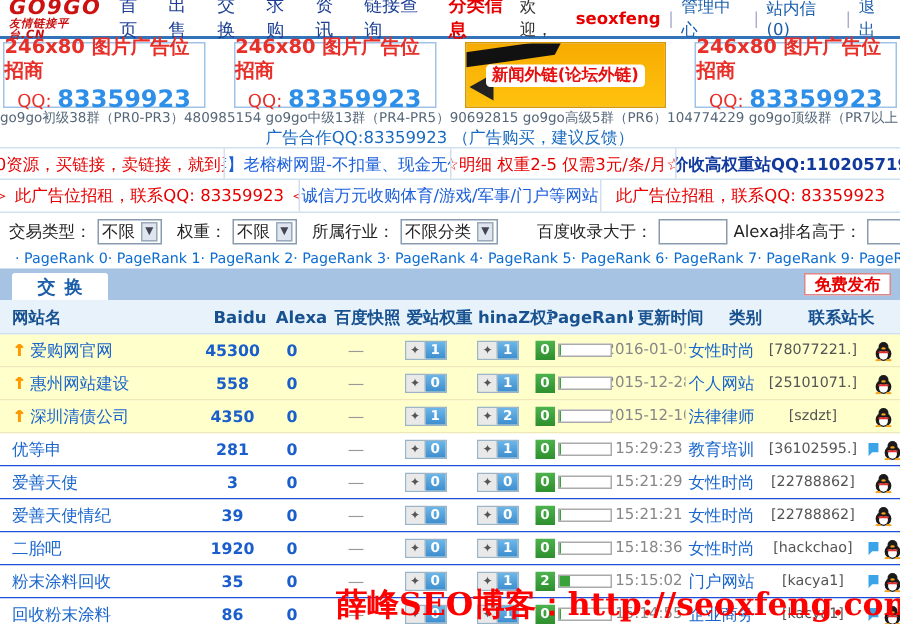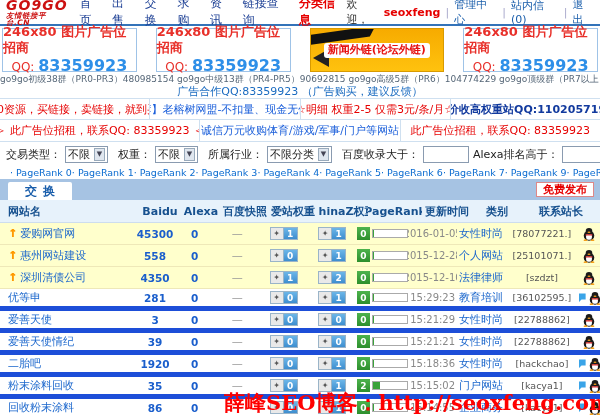--- a/index.html
+++ b/index.html
@@ -54,21 +54,21 @@
   .pr-links { display:flex; justify-content:space-between; padding:1px 10px 2px 10px; height:13px; }
   .pr-links a { color:#0a6bd0; font-size:9.5px; text-decoration:none; cursor:pointer; white-space:nowrap; }
 
   
   .tabbar { background:#a6c3e3; height:21px; display:flex; align-items:flex-end; position:relative; }
   .tab { background:#fff; height:18px; width:64px; margin-left:8px; display:flex; align-items:center; justify-content:center; color:#1a5eab; font-weight:bold; letter-spacing:6px; font-size:12px; padding-left:6px; cursor:pointer; border-radius:2px 2px 0 0; }
   .publish-btn { position:absolute; right:6px; top:3px; background:#fff; border:1px solid #d88; color:#e60000; font-size:11px; font-weight:bold; padding:0 6px; height:15px; line-height:14px; cursor:pointer; }
 
   
   .thead { display:flex; height:23px; align-items:center; background:#e7f2fb; border-bottom:1px solid #cdddee; color:#17518f; font-weight:bold; font-size:11px; }
-  .trow { display:flex; height:22px; align-items:center; border-bottom:5px solid #1d4ed8; background:#fff; }
+  .trow { display:flex; height:22px; align-items:center; border-bottom:1px solid #1d4ed8; background:#fff; }
   .trow.hl { background:#ffffcc; border-bottom:1px solid #eee8b8; }
   .cell { display:flex; align-items:center; justify-content:center; overflow:hidden; white-space:nowrap; }
   .c-name { width:140px; justify-content:flex-start; padding-left:8px; gap:3px; }
   .c-baidu { width:40px; } .c-alexa { width:42px; } .c-snap { width:46px; }
   .c-aizhan { width:50px; } .c-chinaz { width:50px; } .c-pr { width:54px; gap:2px; }
   .c-time { width:50px; } .c-cat { width:50px; } .c-contact { width:76px; } .c-icons { width:22px; gap:1px; }
   .site-link { color:#1a66cc; text-decoration:none; cursor:pointer; font-size:11px; }
   .num { color:#1a5ecc; font-weight:bold; font-size:10.5px; }
   .snap { color:#999; }
   .t-time { color:#888; font-size:10px; }
@@ -166,21 +166,21 @@
   <span style="margin-left:6px;">权重：</span>
   <span class="fake-select">
       <span>不限</span>
       <span class="car">▼</span>
     </span>
   <span style="margin-left:6px;">所属行业：</span>
   <span class="fake-select">
       <span>不限分类</span>
       <span class="car">▼</span>
     </span>
-  <span style="margin-left:6px;">百度收录大于：</span>
+  <span style="margin-left:22px;">百度收录大于：</span>
   <input style="">
   <span>Alexa排名高于：</span>
   <input style="">
 
 </div>
 
 <div class="pr-links" id="pr-links">
     <a>· PageRank 0</a>
     <a>· PageRank 1</a>
     <a>· PageRank 2</a>

